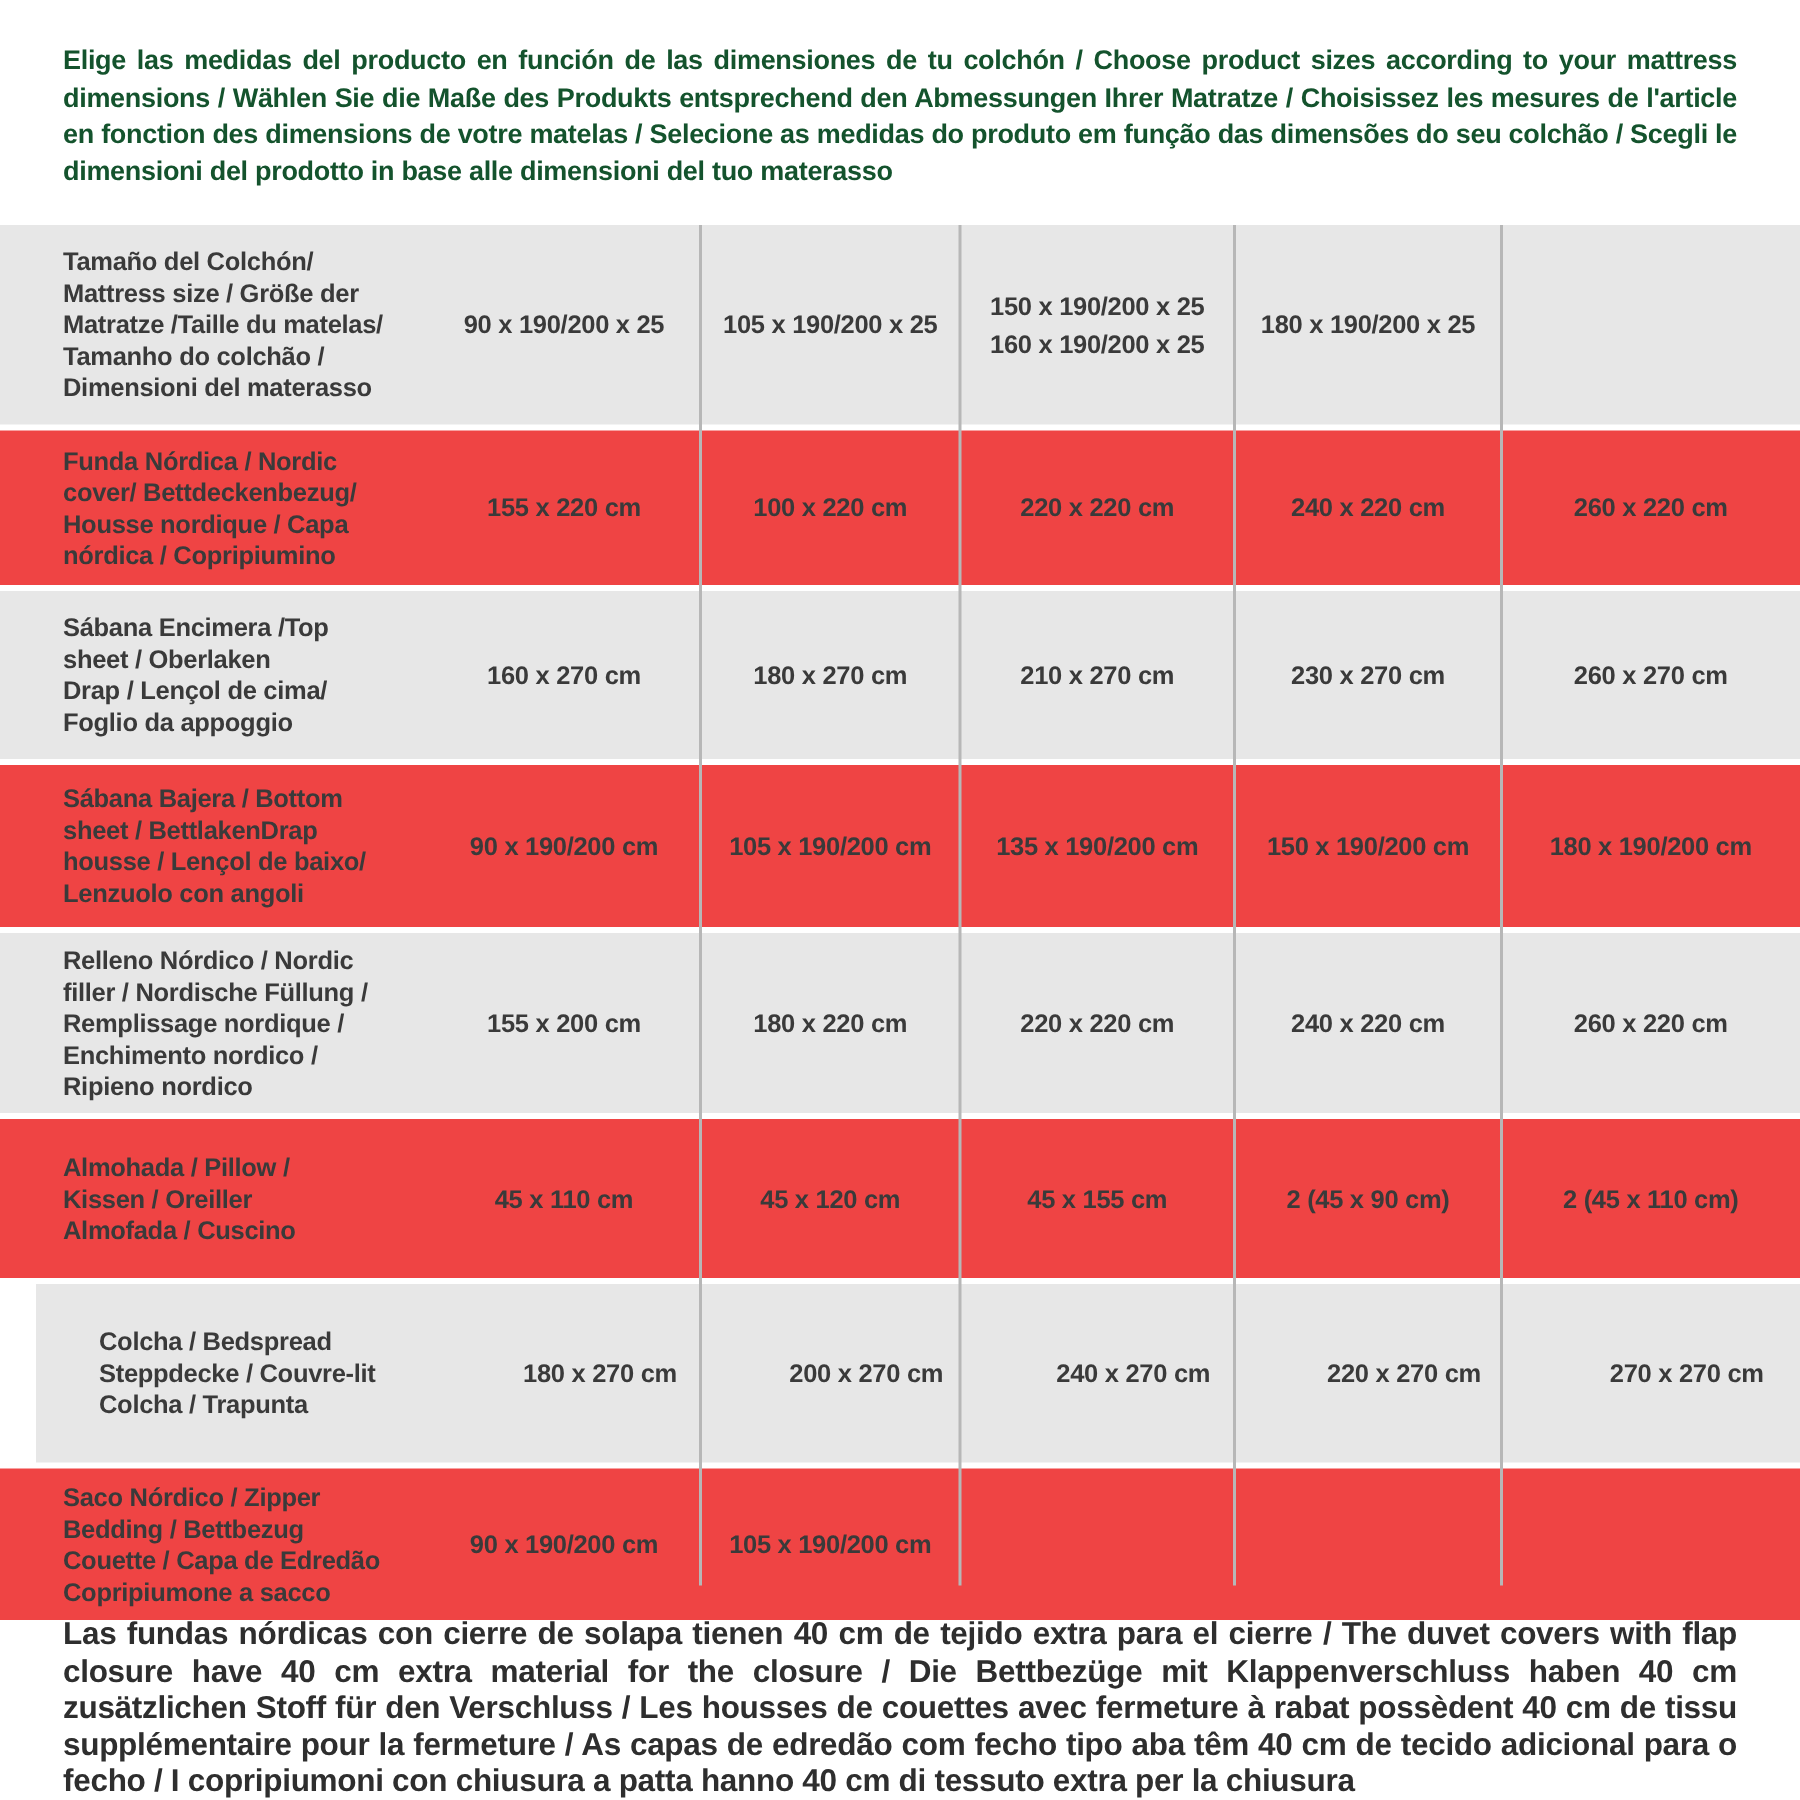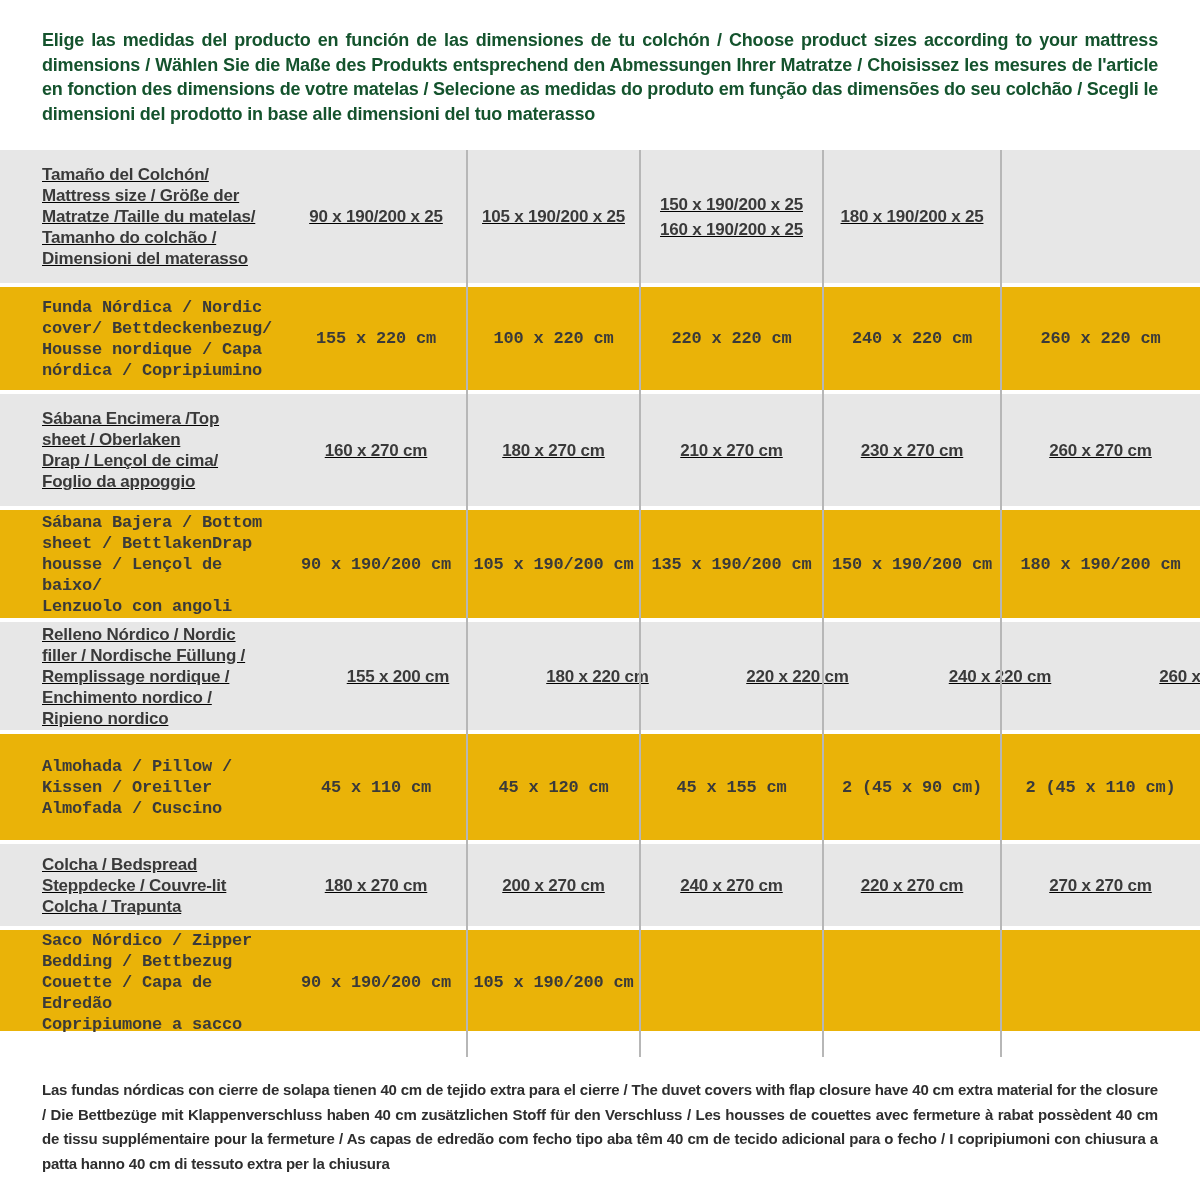--- a/index.html
+++ b/index.html
@@ -16,30 +16,30 @@
     text-align:justify; color:#14532d; letter-spacing:-0.2px;
   }
 
   .size-table { position:absolute; top:150px; left:0; width:1200px; }
 
   .row {
     display:grid;
     grid-template-columns:285px 182px 173px 183px 178px 199px;
     margin-bottom:4px;
   }
-  .row.gray  { background:#e7e7e7;text-decoration:underline; }
-  .row.white { background:#eab308;font-family:Liberation Mono, monospace; }
+  .row.gray  { background:#e7e7e7; }
+  .row.white { background:#ef4444; }
 
   .r0 { height:133px; }
   .r1 { height:103px; }
   .r2 { height:112px; }
   .r3 { height:108px; }
-  .r4 { height:108px;gap:22px; }
+  .r4 { height:120px; }
   .r5 { height:106px; }
-  .r6 { height:82px; }
+  .r6 { height:119px;margin-left:24px; }
   .r7 { height:101px; }
 
   .cell {
     display:flex; align-items:center; justify-content:center;
     text-align:center; font-weight:bold; font-size:17px; color:#3a3a3a;
     line-height:21px; letter-spacing:-0.2px; white-space:pre-line;
   }
   .cell.label {
     justify-content:flex-start; text-align:left;
     padding-left:42px; padding-right:6px;
@@ -50,21 +50,21 @@
     position:absolute; top:0; height:907px; width:2px;
     background:#b7b7b7;
   }
   .vl-1 { left:466px; }
   .vl-2 { left:639px; }
   .vl-3 { left:822px; }
   .vl-4 { left:1000px; }
 
   .footnote {
     position:absolute; top:1078px; left:42px; width:1116px; margin:0;
-    font-size:15px; font-weight:bold; line-height:24.5px;
+    font-size:21px; font-weight:bold; line-height:24.5px;
     text-align:justify; color:#2e2e2e; letter-spacing:-0.2px;
   }
 </style>
 </head>
 <body>
 
 <div class="page">
 
   <p class="intro">Elige las medidas del producto en función de las dimensiones de tu colchón / Choose product sizes according to your mattress dimensions / Wählen Sie die Maße des Produkts entsprechend den Abmessungen Ihrer Matratze / Choisissez les mesures de l'article en fonction des dimensions de votre matelas / Selecione as medidas do produto em função das dimensões do seu colchão / Scegli le dimensioni del prodotto in base alle dimensioni del tuo materasso</p>
 

